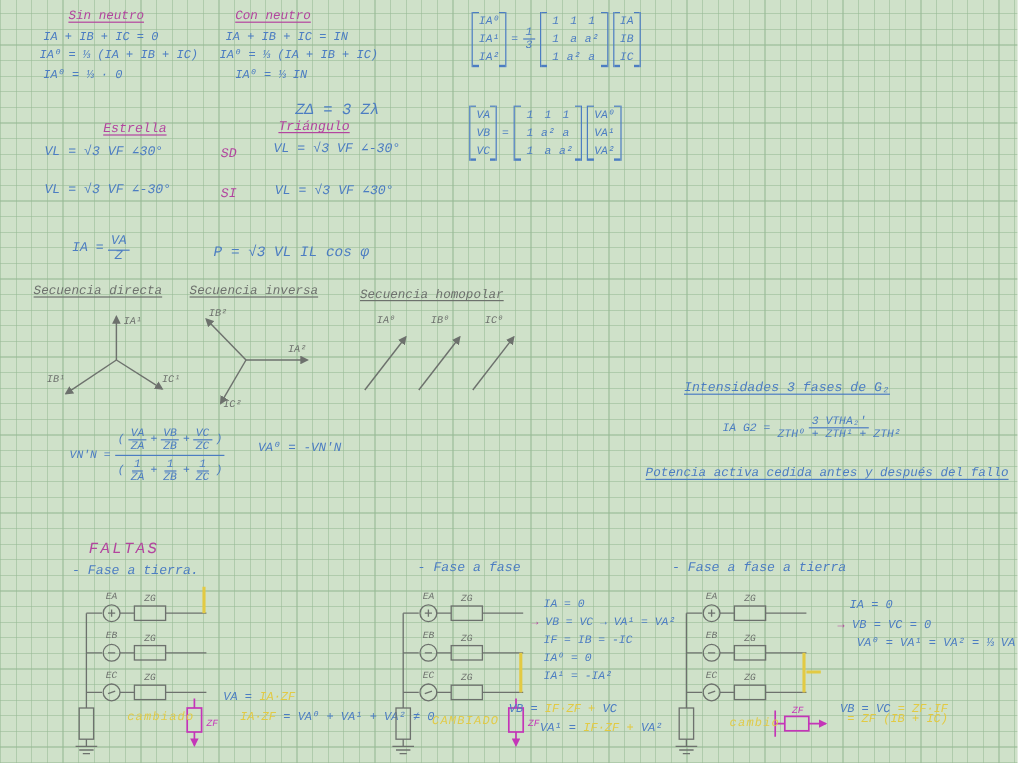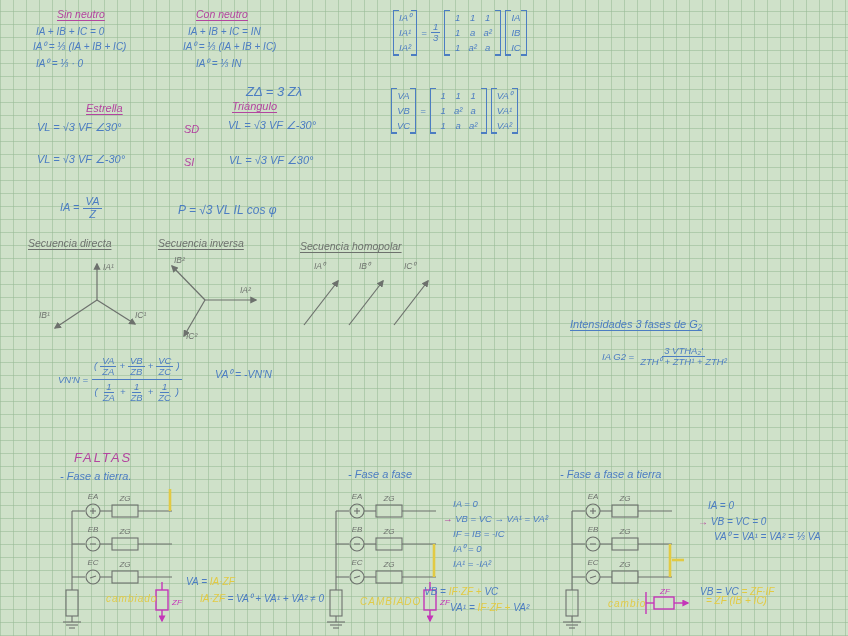--- a/index.html
+++ b/index.html
@@ -2,21 +2,21 @@
 <html><head>
 <meta charset="utf-8">
 <style>
   html,body{margin:0;padding:0;}
   .page{
     position:relative;width:848px;height:636px;overflow:hidden;
     background-color:#cfe1c9;
     background-image:
       repeating-linear-gradient(0deg, rgba(150,185,148,.55) 0 1px, transparent 1px 13px),
       repeating-linear-gradient(90deg, rgba(150,185,148,.55) 0 1px, transparent 1px 13px);
-    font-family:Liberation Sans, sans-serif;
+    font-family:Liberation Mono, monospace;
     font-style:italic;
   }
   .abs{position:absolute;white-space:nowrap;line-height:1.25;}
   .blue{color:#4c7dc2;}
   .mag{color:#b3459f;}
   .yel{color:#e2ca43;}
   .pen{color:#6d716d;}
   .u{text-decoration:underline;text-underline-offset:2px;}
   .f10{font-size:10px;} .f105{font-size:10.5px;} .f11{font-size:11px;}
   .f95{font-size:9.5px;} .f12{font-size:12px;} .f13{font-size:13px;}
@@ -237,20 +237,21 @@
 
   <div class="abs blue f11 u" style="left:570px;top:318px">Intensidades 3 fases de G₂</div>
   <div class="abs blue f95 row" style="left:602px;top:346px">
     <span>IA G2 =</span>
     <span class="fr">
         <span class="n">3 VTHA₂'</span>
         <span class="d">ZTH⁰ + ZTH¹ + ZTH²</span>
       </span>
   </div>
 
+  <div class="abs blue f105 u" style="left:538px;top:389px">Potencia activa cedida  antes y después del fallo</div>
 
   <div class="abs mag f13" style="left:74px;top:450px;letter-spacing:2px">FALTAS</div>
   <div class="abs blue f11" style="left:60px;top:470px">- Fase a tierra.</div>
   <div class="abs blue f11" style="left:348px;top:468px">- Fase a fase</div>
   <div class="abs blue f11" style="left:560px;top:468px">- Fase a fase a tierra</div>
 
   <svg class="abs" style="left:56px;top:486px" width="130" height="152" viewBox="0 0 130 152">
     <g stroke="#6d716d" stroke-width="1.1" fill="none">
       <line x1="16" y1="25" x2="16" y2="104"></line>
       <rect x="10" y="104" width="12" height="26"></rect>

